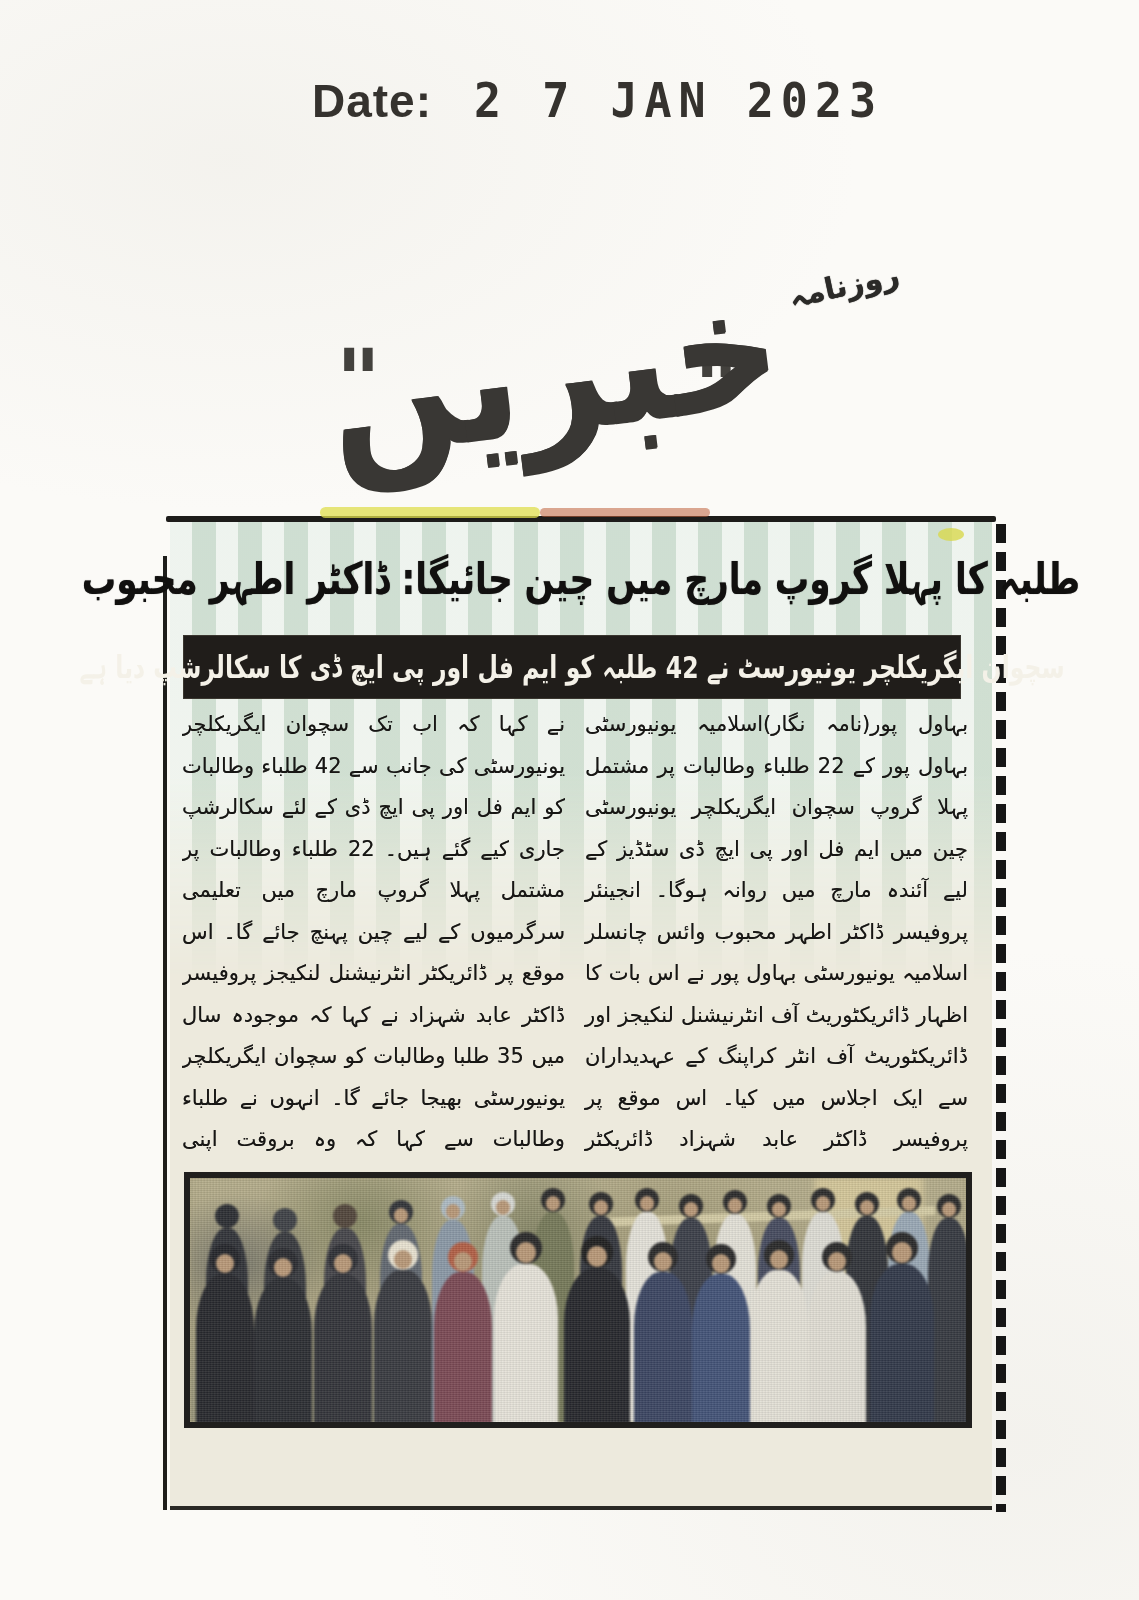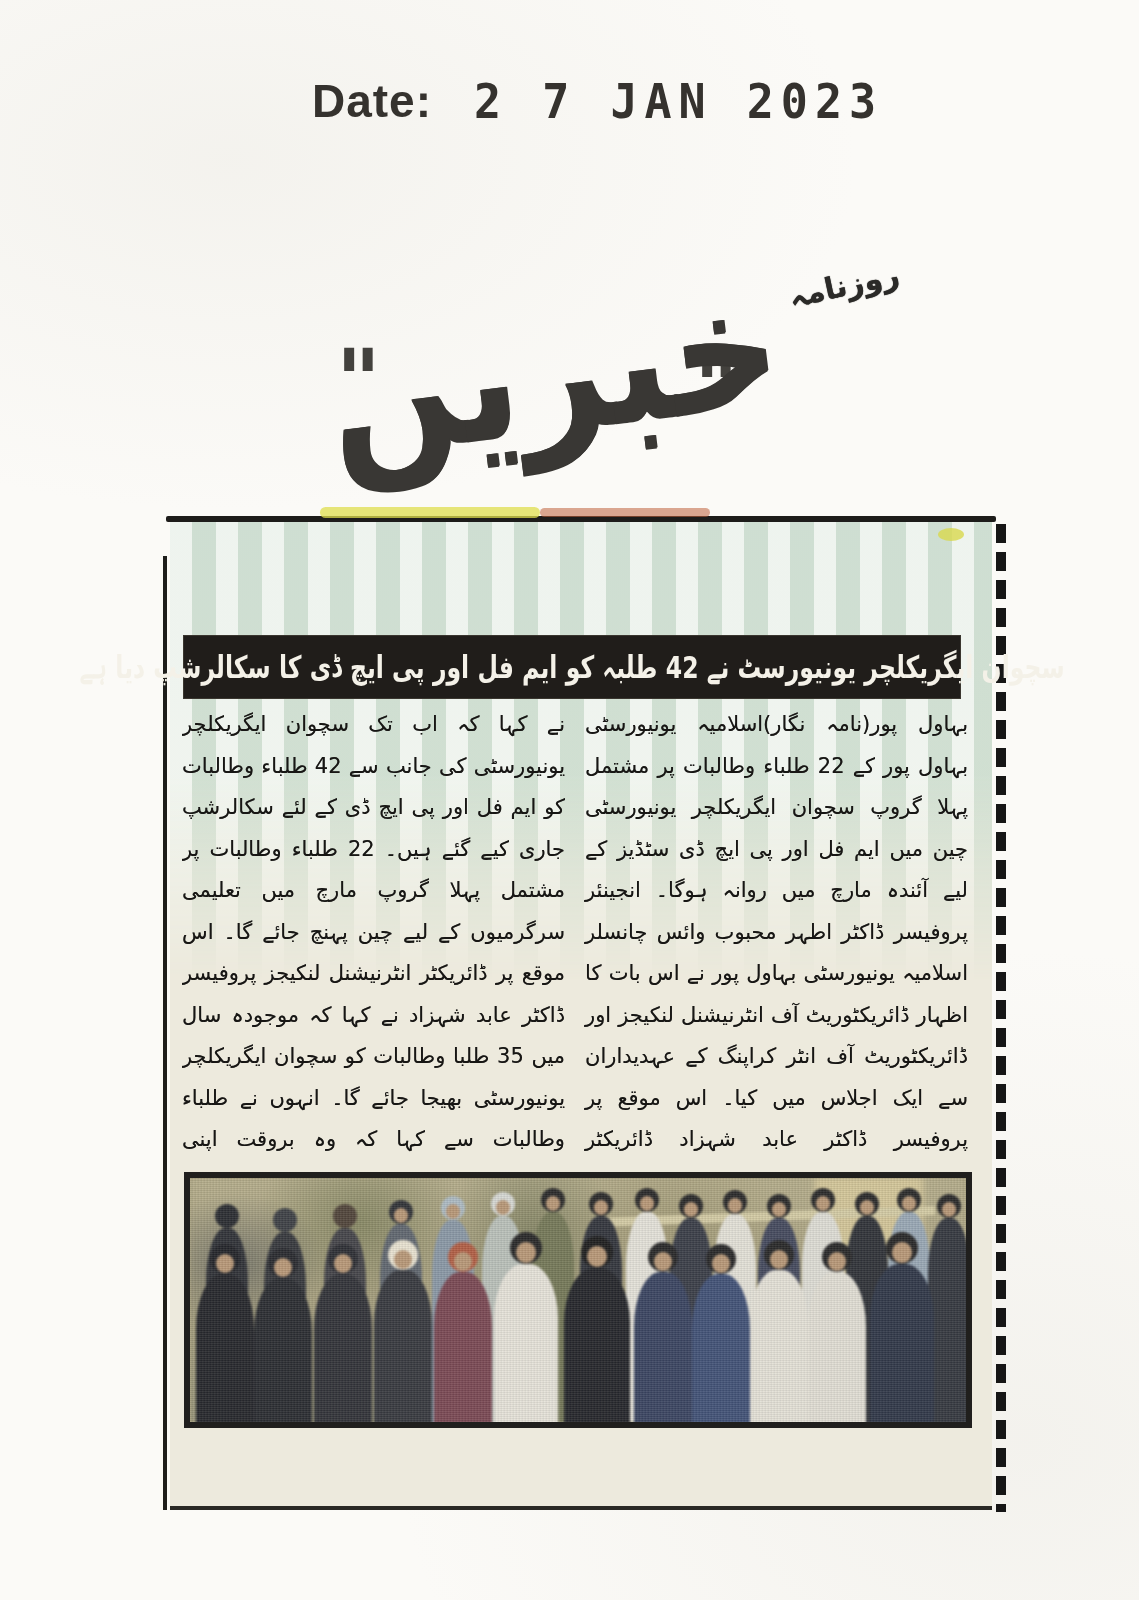--- a/index.html
+++ b/index.html
@@ -6,21 +6,21 @@
   body{
     width:1139px;height:1600px;position:relative;overflow:hidden;
     background:
       radial-gradient(900px 500px at 20% 10%, rgba(230,228,220,.35), transparent 70%),
       radial-gradient(900px 700px at 90% 90%, rgba(225,223,214,.3), transparent 70%),
       #fbfaf7;
     font-family:"DejaVu Sans", sans-serif;
     color:#232220;
   }
   
-  .stamp{position:absolute;left:312px;top:74px;display:flex;align-items:center;gap:42px;
+  .stamp{position:absolute;left:312px;top:74px;display:flex;align-items:flex-start;gap:42px;
     color:#35322e;filter:blur(.3px);}
   .stamp .lbl{font-family:"Liberation Sans", sans-serif;font-weight:bold;font-size:46px;letter-spacing:1px;}
   .stamp .val{font-family:"DejaVu Sans Mono", monospace;font-weight:bold;font-size:45px;letter-spacing:7px;
     transform:scaleY(1.08);}
   
   .masthead-daily{position:absolute;left:788px;top:268px;font-size:30px;font-weight:bold;
     transform:rotate(-12deg);color:#2b2a28;text-shadow:0 0 1px #2b2a28;}
   .masthead-title{position:absolute;left:388px;top:252px;width:330px;height:240px;
     display:flex;align-items:center;justify-content:center;
     font-size:150px;font-weight:bold;color:#393734;
@@ -101,20 +101,23 @@
 
 <div class="clipping">
   <div class="tint-top"></div>
   <div class="clip-top-border"></div>
   <div class="hl-yellow"></div>
   <div class="hl-red"></div>
   <div class="hl-dot-right"></div>
   <div class="clip-left-rule"></div>
   <div class="clip-right-dash"></div>
 
+  <div class="fit headline">
+    <span>طلبہ کا پہلا گروپ مارچ میں چین جائیگا: ڈاکٹر اطہر محبوب</span>
+  </div>
 
   <div class="subhead-box">
     <span>سچوان ایگریکلچر یونیورسٹ نے 42 طلبہ کو ایم فل اور پی ایچ ڈی کا سکالرشپ دیا ہے</span>
   </div>
 
   <div class="body-cols">
     <div class="col">بہاول پور(نامہ نگار)اسلامیہ یونیورسٹی بہاول پور کے 22 طلباء وطالبات پر مشتمل پہلا گروپ سچوان ایگریکلچر یونیورسٹی چین میں ایم فل اور پی ایچ ڈی سٹڈیز کے لیے آئندہ مارچ میں روانہ ہوگا۔ انجینئر پروفیسر ڈاکٹر اطہر محبوب وائس چانسلر اسلامیہ یونیورسٹی بہاول پور نے اس بات کا اظہار ڈائریکٹوریٹ آف انٹرنیشنل لنکیجز اور ڈائریکٹوریٹ آف انٹر کراپنگ کے عہدیداران سے ایک اجلاس میں کیا۔ اس موقع پر پروفیسر ڈاکٹر عابد شہزاد ڈائریکٹر انٹرنیشنل لنکیجز اور ان کی ٹیم جبکہ ڈاکٹر محمد علی رضا ڈائریکٹر انٹر کراپنگ ریسرچ سنٹر بذریعہ آن لائن اجلاس میں شریک تھے۔ وائس چانسلر</div>
     <div class="col">نے کہا کہ اب تک سچوان ایگریکلچر یونیورسٹی کی جانب سے 42 طلباء وطالبات کو ایم فل اور پی ایچ ڈی کے لئے سکالرشپ جاری کیے گئے ہیں۔ 22 طلباء وطالبات پر مشتمل پہلا گروپ مارچ میں تعلیمی سرگرمیوں کے لیے چین پہنچ جائے گا۔ اس موقع پر ڈائریکٹر انٹرنیشنل لنکیجز پروفیسر ڈاکٹر عابد شہزاد نے کہا کہ موجودہ سال میں 35 طلبا وطالبات کو سچوان ایگریکلچر یونیورسٹی بھیجا جائے گا۔ انہوں نے طلباء وطالبات سے کہا کہ وہ بروقت اپنی درخواستیں متعلقہ جامعات اور ڈائریکٹوریٹ آف انٹرنیشنل لنکیجز میں جمع کرائیں تاکہ ویزہ اور دیگر دستاویزات کے اجراء میں تاخیر نہ ہو</div>
   </div>
 

